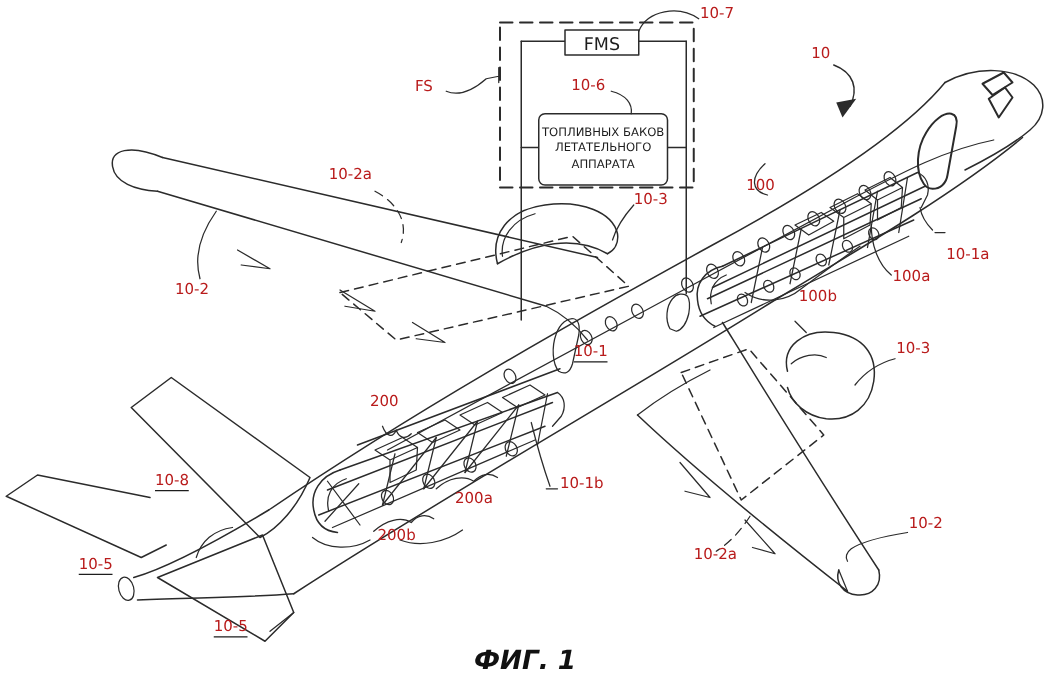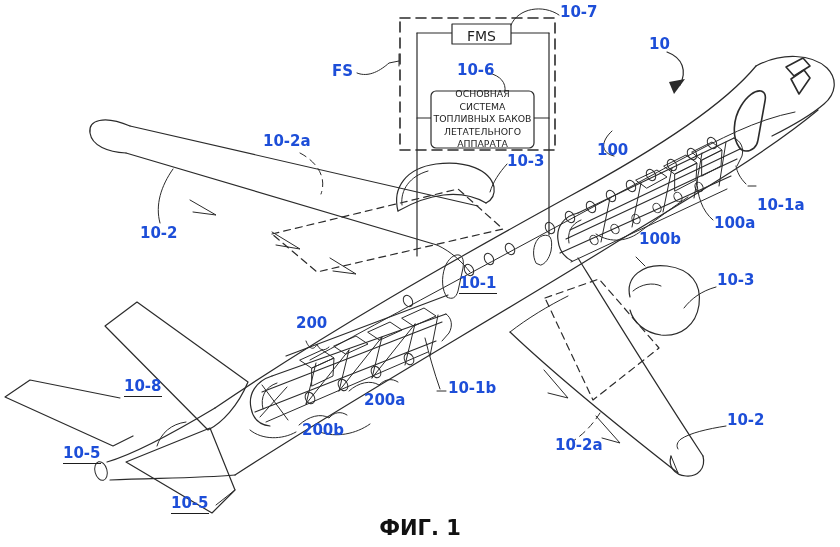--- a/index.html
+++ b/index.html
@@ -6,29 +6,29 @@
   #stage{position:relative;width:840px;height:547px;background:#ffffff;overflow:hidden;
          font-family:"DejaVu Sans","Liberation Sans",sans-serif;}
   svg{position:absolute;left:0;top:0;}
   .ln{stroke:#2b2b2b;stroke-width:1.2;fill:none;stroke-linecap:round;stroke-linejoin:round;}
   .thin{stroke-width:1;}
   .thick{stroke-width:1.6;}
   .dsh{stroke-dasharray:7 5;}
   .dshbig{stroke-dasharray:10 6;stroke-width:1.6;}
   .wfill{fill:#ffffff;}
   .solid{fill:#2b2b2b;stroke:none;}
-  .lbl{position:absolute;font-size:15px;color:#1d4ed8;white-space:nowrap;line-height:1.1;font-weight:bold;}
+  .lbl{position:absolute;font-size:12px;color:#b91c1c;white-space:nowrap;line-height:1.1;}
   .u{border-bottom:1.4px solid #1d1d1d;padding-bottom:1px;margin-top:48px;}
   .fms-text{position:absolute;left:452px;top:24px;width:59px;height:24px;
             display:flex;align-items:center;justify-content:center;font-size:14px;color:#1d1d1d;}
   .sysbox-text{position:absolute;left:431px;top:91px;width:103px;height:57px;
                display:flex;flex-direction:column;align-items:center;justify-content:center;
                font-size:9.3px;line-height:12.4px;color:#1d1d1d;text-align:center;}
   .caption{position:absolute;left:340px;top:516px;width:160px;text-align:center;
-           font-size:21px;font-weight:bold;color:#111;}
+           font-size:21px;font-weight:bold;color:#111;font-style:italic;}
 </style>
 </head>
 <body>
 
 <div id="stage">
 
 <svg width="840" height="547" viewBox="0 0 840 547">
 
   <g>
     <rect x="400" y="18" width="155" height="132" class="ln dshbig"></rect>
@@ -202,21 +202,20 @@
     <path class="ln thin" d="M 726,426 C 707,429 690,433 681,439 C 677,442 676,446 678,449"></path>
     <path class="ln thin" d="M 173,169 C 161,186 155,205 160,223"></path>
     <path class="ln thin" d="M 157,446 C 161,433 171,424 186,422"></path>
   </g>
 </svg>
 
 <div class="lbl" style="left:332px;top:63px;">FS</div>
 <div class="fms-text">FMS</div>
 
 <div class="sysbox-text">
-  <span>ОСНОВНАЯ СИСТЕМА</span>
   <span>ТОПЛИВНЫХ БАКОВ</span>
   <span>ЛЕТАТЕЛЬНОГО</span>
   <span>АППАРАТА</span>
 </div>
 
 <div class="lbl" style="left:560px;top:4px;">10-7</div>
 <div class="lbl" style="left:457px;top:62px;">10-6</div>
 <div class="lbl" style="left:649px;top:36px;">10</div>
 <div class="lbl" style="left:757px;top:177px;margin-top:20px;">10-1a</div>
 <div class="lbl" style="left:597px;top:142px;">100</div>

